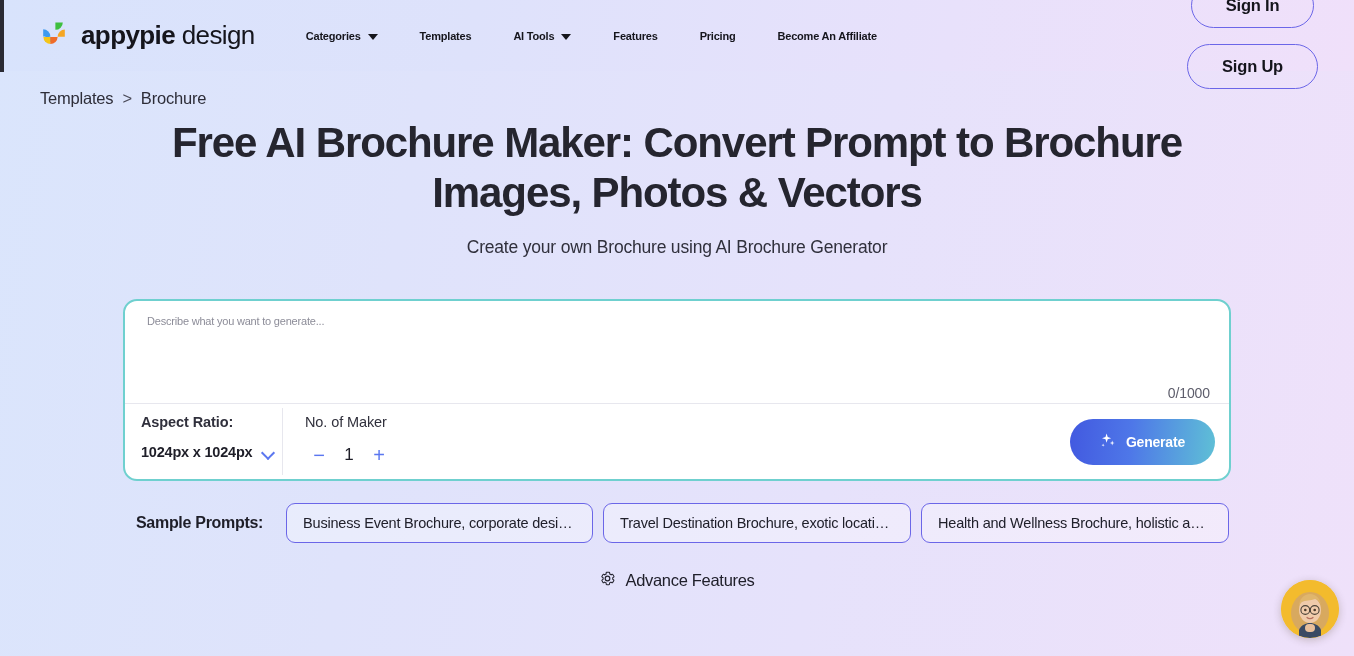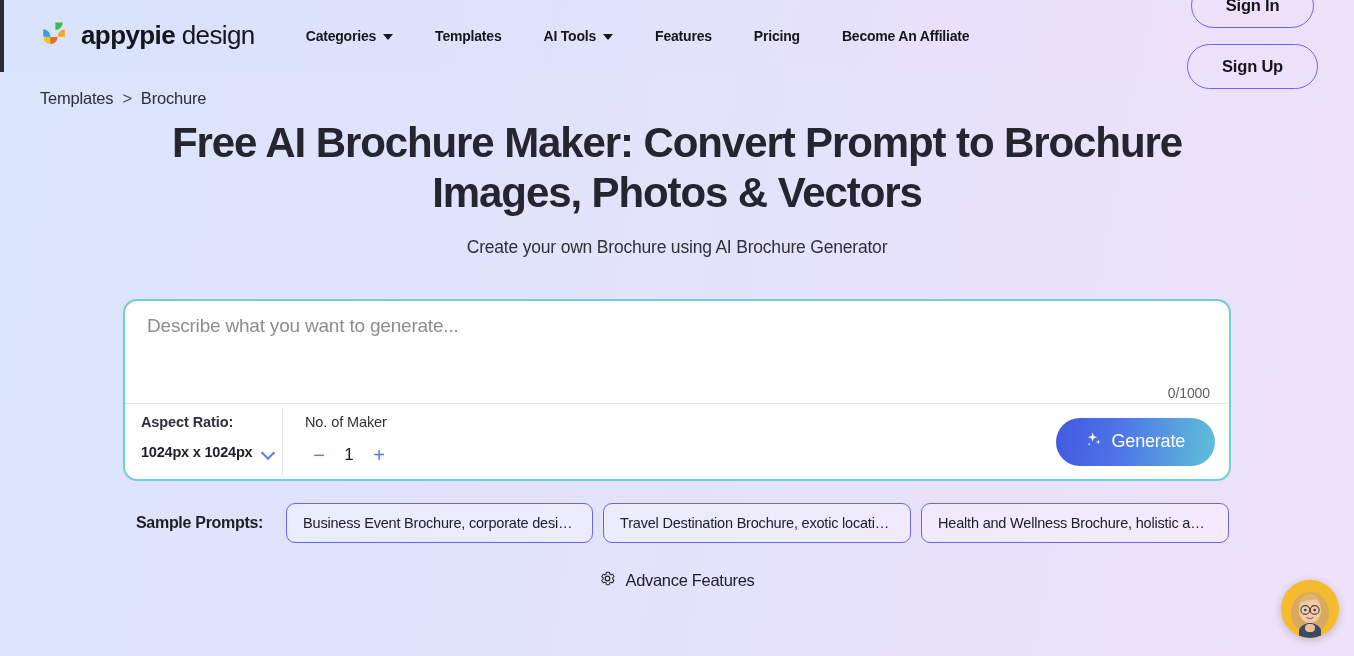--- a/index.html
+++ b/index.html
@@ -60,21 +60,21 @@
   .nav {
     display: flex;
     align-items: center;
     margin-left: 30px;
     gap: 0;
   }
   .nav-item {
     display: flex;
     align-items: center;
     gap: 7px;
-    font-size: 14px;
+    font-size: 11px;
     font-weight: 600;
     letter-spacing: -0.2px;
     color: #15151c;
     padding: 6px 21px;
     cursor: pointer;
     white-space: nowrap;
   }
   .caret {
     width: 0; height: 0;
     border-left: 5px solid transparent;
@@ -161,21 +161,21 @@
     flex: 0 0 102px;
     position: relative;
     padding: 14px 22px 0 22px;
   }
   .prompt-input {
     width: 100%;
     border: none;
     outline: none;
     resize: none;
     font-family: "Liberation Sans", sans-serif;
-    font-size: 19px;
+    font-size: 11px;
     letter-spacing: -0.2px;
     color: #1e1e28;
     height: 56px;
     background: transparent;
     display: block;
   }
   .prompt-input::placeholder { color: #8c8c98; }
   .char-count {
     position: absolute;
     right: 19px; bottom: 2px;
@@ -274,22 +274,22 @@
     transform: translateY(-50%);
     display: flex;
     align-items: center;
     gap: 9px;
     border: none;
     cursor: pointer;
     border-radius: 26px;
     padding: 13px 30px;
     background: linear-gradient(95deg, #4259e0 0%, #4e77e8 42%, #5fc0d6 100%);
     color: #ffffff;
-    font-size: 18px;
-    font-weight: 400;
+    font-size: 14px;
+    font-weight: 700;
     letter-spacing: -0.2px;
     font-family: "Liberation Sans", sans-serif;
     white-space: nowrap;
   }
 
   
   .samples {
     position: absolute;
     left: 136px; top: 503px;
     width: 1100px;

